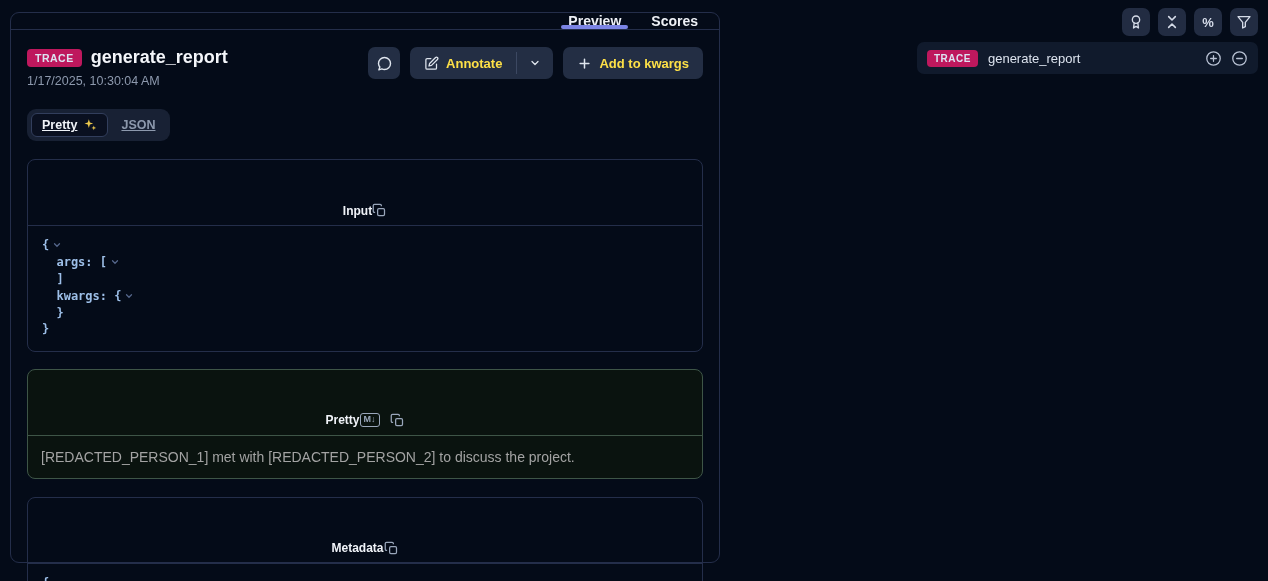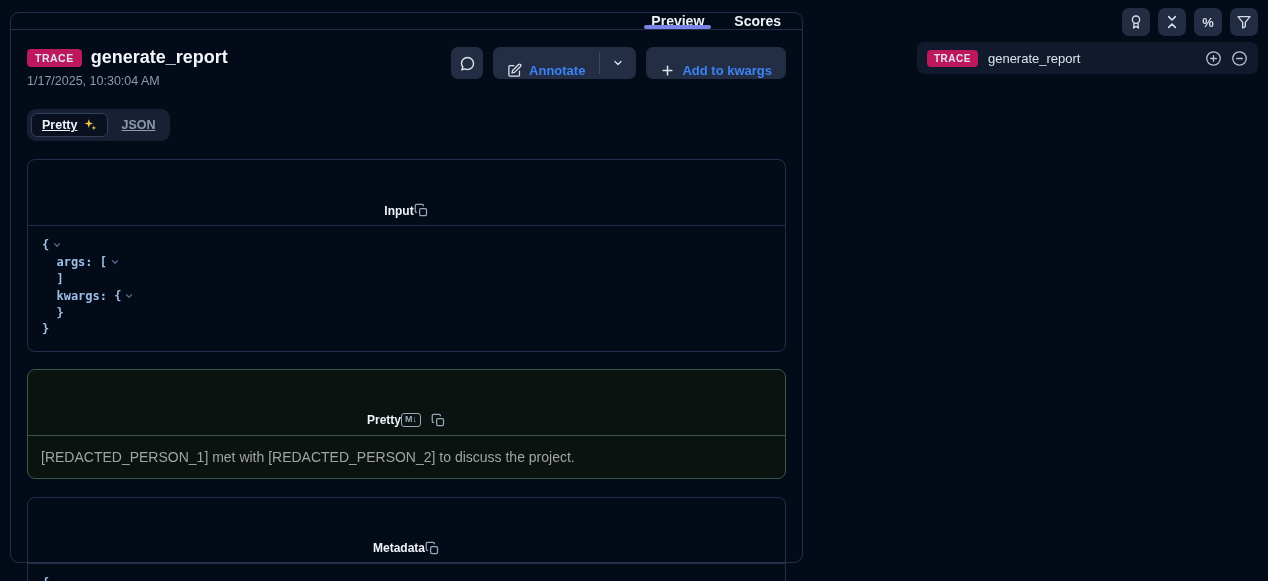--- a/index.html
+++ b/index.html
@@ -7,21 +7,21 @@
   body {
     background:#040b18;
     font-family:"Liberation Sans", sans-serif;
     color:#eef1f6;
     position:relative;
     overflow:hidden;
   }
 
   
   .main-panel {
-    position:absolute; left:10px; top:12px; width:793px; height:551px;
+    position:absolute; left:10px; top:12px; width:710px; height:551px;
     border:1px solid #242e4a; border-radius:9px;
     display:flex; flex-direction:column;
   }
   .tabbar {
     height:33px; border-bottom:1px solid #242e4a;
     display:flex; justify-content:flex-end; align-items:stretch;
     padding-right:6px;
   }
   .tab {
     position:relative; display:flex; align-items:center;
@@ -44,22 +44,22 @@
   .trace-title { font-size:18px; font-weight:700; color:#f4f6fa; }
   .timestamp { margin-top:6px; font-size:12.5px; color:#8d99ad; }
 
   .header-actions { display:flex; align-items:center; gap:10px; }
   .icon-btn {
     width:32px; height:32px; background:#232e44; border:none; border-radius:7px;
     display:flex; align-items:center; justify-content:center; cursor:pointer;
   }
   .btn {
     height:32px; background:#232e44; border:none; border-radius:7px;
-    display:flex; align-items:flex-start; gap:7px; padding:16px 14px;
-    color:#3b82f6; font-size:13px; font-weight:700; cursor:pointer;
+    display:flex; align-items:flex-end; gap:7px; padding:8px 14px;
+    color:#fde047; font-size:13px; font-weight:700; cursor:pointer;
     font-family:"Liberation Sans", sans-serif;
   }
   .split { display:flex; align-items:stretch; background:#232e44; border-radius:7px; }
   .split .btn { background:transparent; border-radius:7px 0 0 7px; }
   .split-divider { width:1px; background:#3c4862; margin:5px 0; }
   .split-caret {
     width:36px; background:transparent; border:none; border-radius:0 7px 7px 0;
     display:flex; align-items:center; justify-content:center; cursor:pointer;
   }
 

